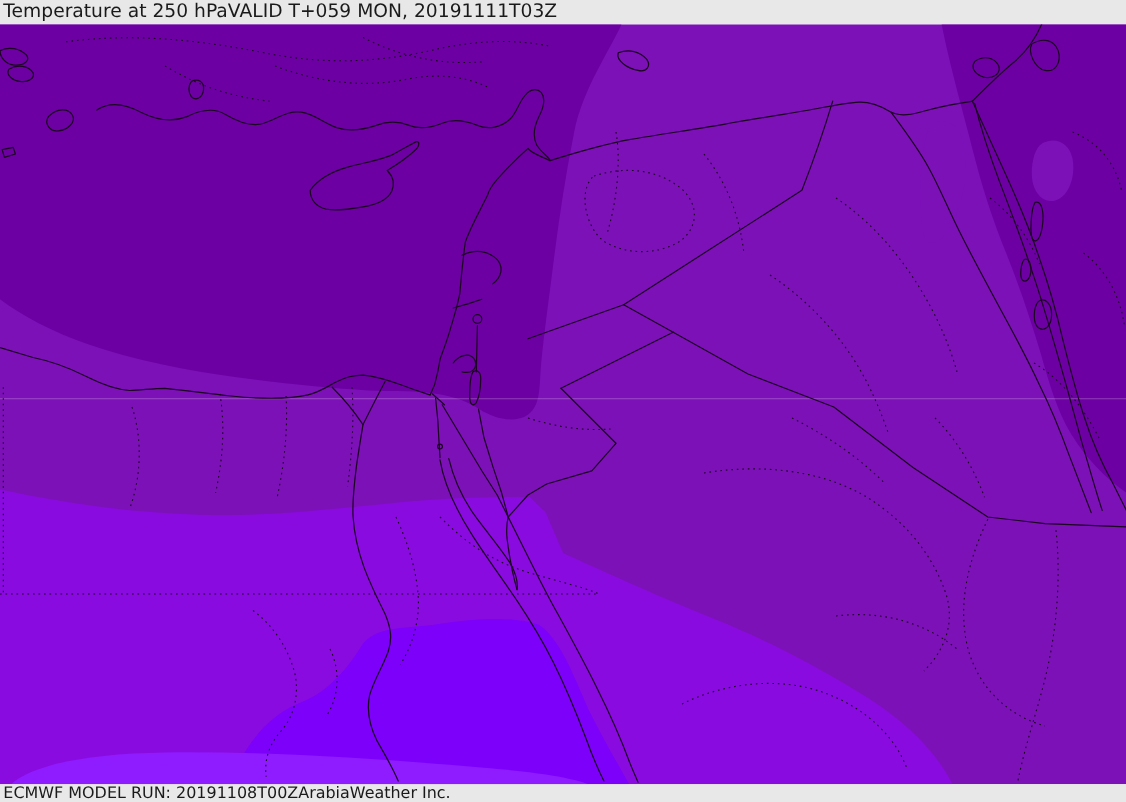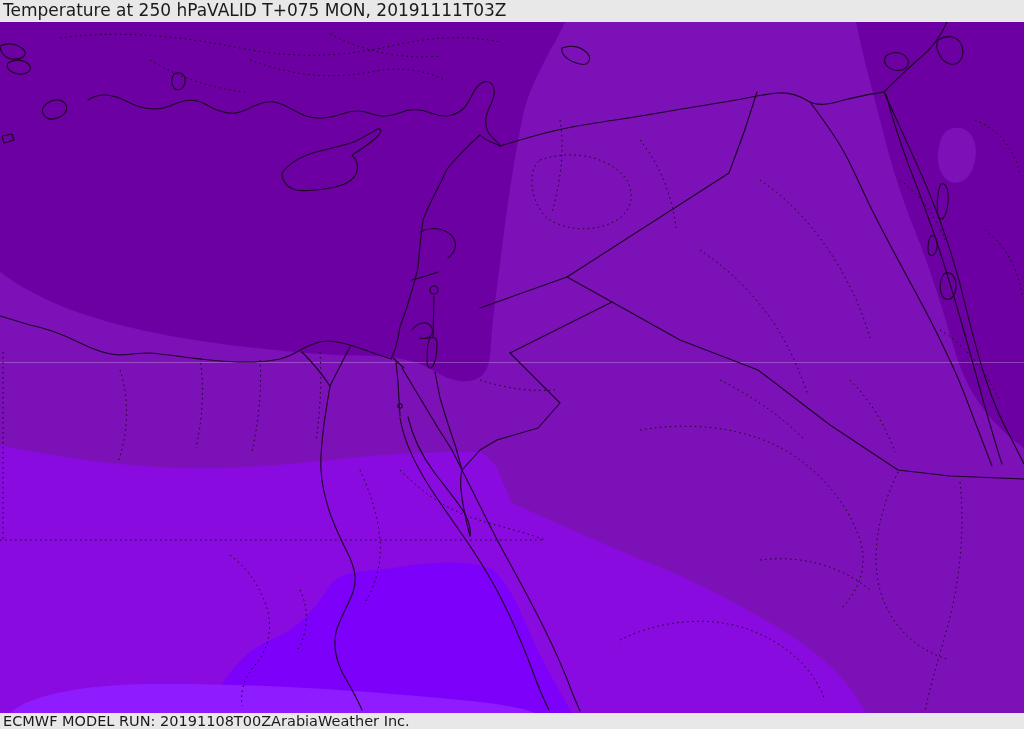--- a/index.html
+++ b/index.html
@@ -187,21 +187,21 @@
 
     <path class="lake" d="M174,74 C180,71 186,74 185,82 C184,89 178,92 174,88 C171,84 171,78 174,74 Z"></path>
     <path class="lake" d="M562,48 C572,44 582,47 588,54 C592,60 588,66 580,64 C570,62 560,55 562,48 Z"></path>
     <path class="lake" d="M886,56 C894,50 904,52 908,60 C910,67 903,72 894,70 C887,68 882,62 886,56 Z"></path>
     <path class="lake" d="M938,40 C948,34 958,36 962,46 C965,56 960,66 950,64 C941,62 934,48 938,40 Z"></path>
   </g>
 </svg>
 
 <div id="topbar" class="bar">
   <span class="t">Temperature at 250 hPa</span>
-  <span class="t">VALID T+075 MON, 20191111T03Z</span>
+  <span class="t">VALID T+059 MON, 20191111T03Z</span>
 </div>
 
 <div id="bottombar" class="bar">
   <span class="t">ECMWF MODEL RUN: 20191108T00Z</span>
   <span class="t">ArabiaWeather Inc.</span>
 </div>
 
 </div>
 
 </body></html>

